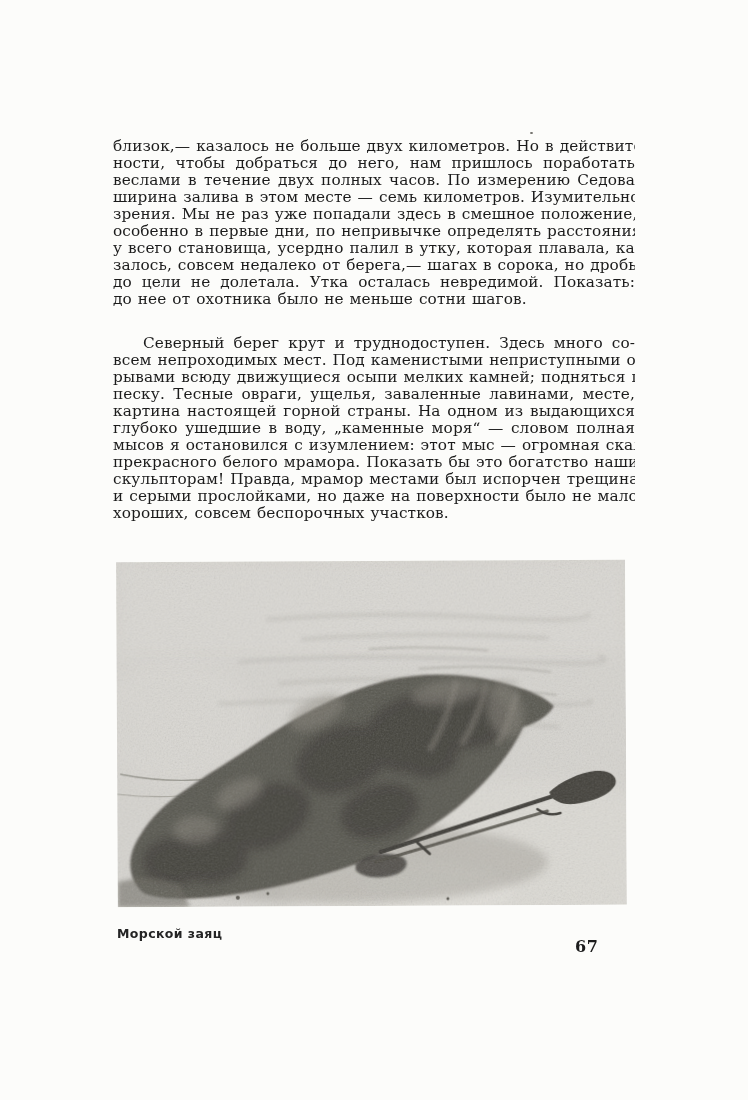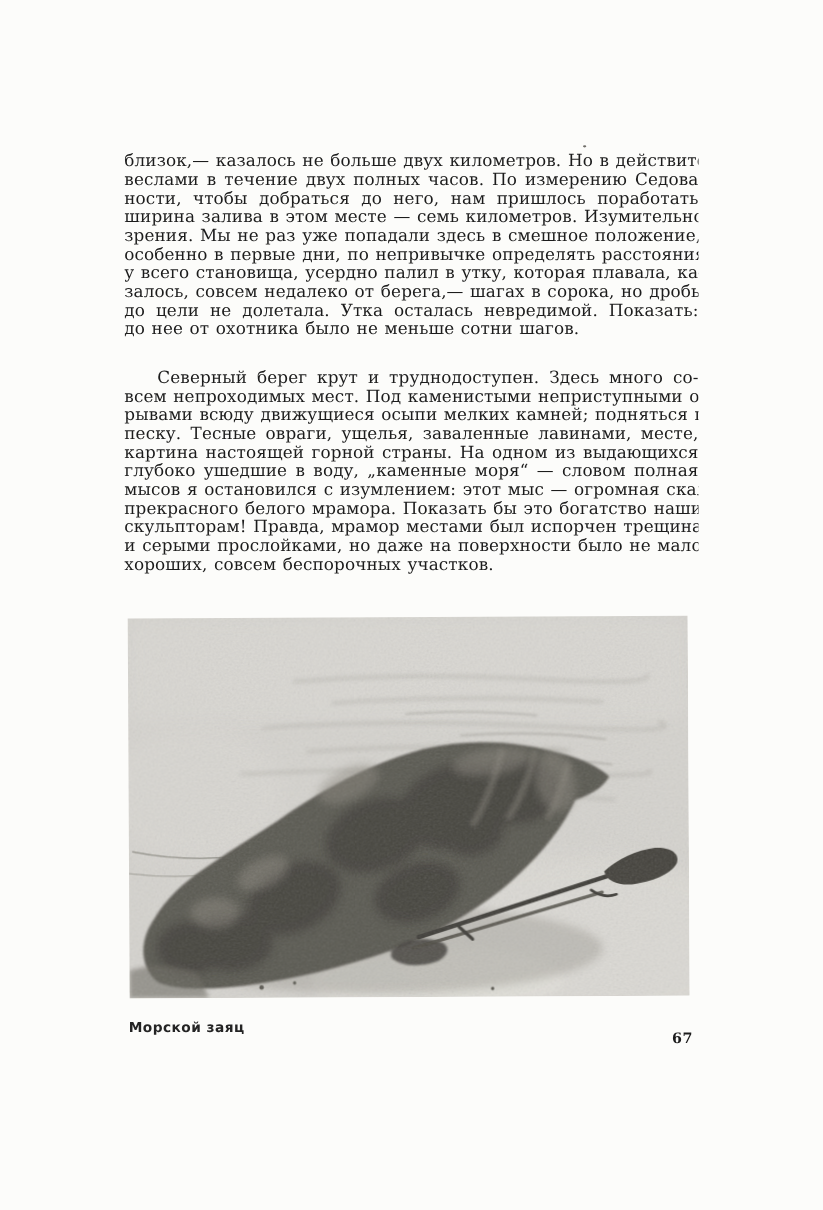--- a/index.html
+++ b/index.html
@@ -52,23 +52,23 @@
     font-family: "DejaVu Sans", "Liberation Sans", sans-serif;
     font-weight: 700;
     font-size: 12.5px;
     letter-spacing: 0.4px;
     color: var(--caption-ink, #222);
   }
 
   
   .page-num {
     position: absolute;
-    left: 611px; top: 937px;
+    left: 575px; top: 937px;
     font-weight: 700;
-    font-size: 13px;
+    font-size: 16px;
     letter-spacing: 0.5px;
     color: var(--ink, #1b1b1b);
   }
 
   
   .speck {
     position: absolute;
     left: 530px; top: 132px;
     width: 3px; height: 2px;
     background: #6f6d68;
@@ -76,22 +76,22 @@
   }
 </style>
 </head>
 <body>
 
 <div class="page">
 
   <main class="text-block">
     <div class="para">
         <div class="tline">близок,— казалось не больше двух километров. Но в действитель-</div>
+        <div class="tline">ности, чтобы добраться до него, нам пришлось поработать</div>
         <div class="tline">веслами в течение двух полных часов. По измерению Седова</div>
-        <div class="tline">ности, чтобы добраться до него, нам пришлось поработать</div>
         <div class="tline">ширина залива в этом месте — семь километров. Изумительной</div>
         <div class="tline">зрения. Мы не раз уже попадали здесь в смешное положение,</div>
         <div class="tline">особенно в первые дни, по непривычке определять расстояния</div>
         <div class="tline">у всего становища, усердно палил в утку, которая плавала, ка-</div>
         <div class="tline">залось, совсем недалеко от берега,— шагах в сорока, но дробь</div>
         <div class="tline">до цели не долетала. Утка осталась невредимой. Показать:</div>
         <div class="tline">до нее от охотника было не меньше сотни шагов.</div>
       </div>
     <div class="para indent-first">
         <div class="tline">Северный берег крут и труднодоступен. Здесь много со-</div>

